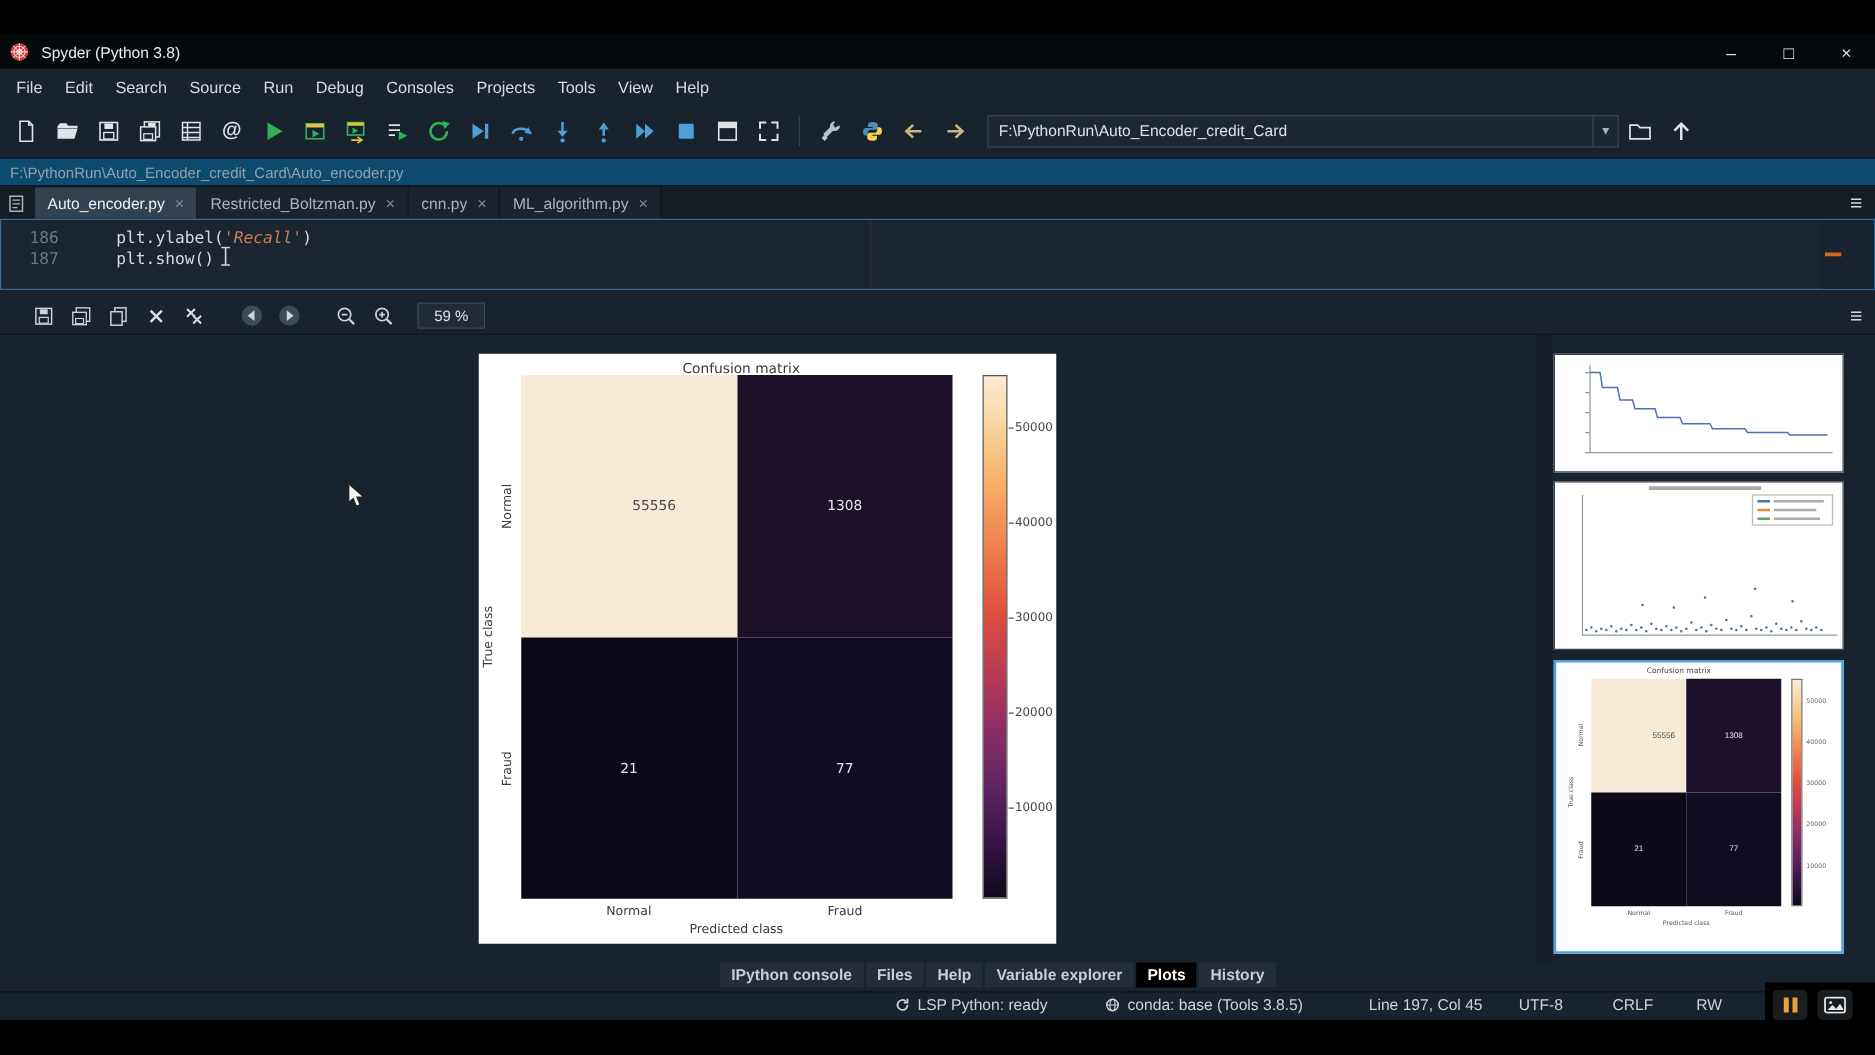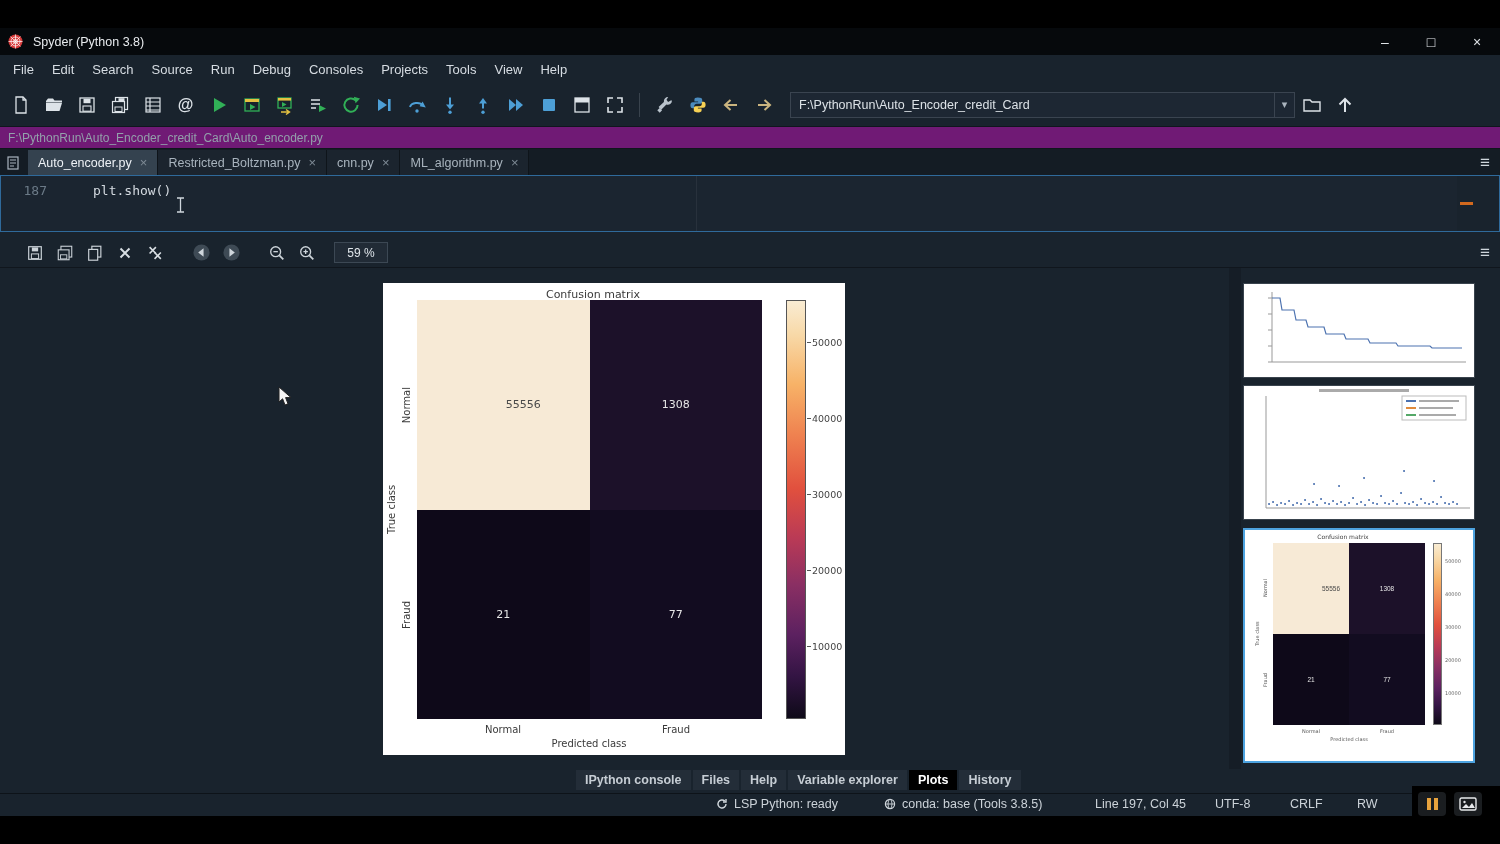--- a/index.html
+++ b/index.html
@@ -29,21 +29,21 @@
   .tsep { width:1px; height:24px; background:#39434d; margin:0 8px; flex:0 0 auto; }
   .glyph span { color:#dde3e8; font-size:16px; font-weight:bold; }
   .pathcombo { position:relative; margin-left:10px; width:505px; height:26px; background:#1d2733;
                border:1px solid #3a4450; display:flex; align-items:center; flex:0 0 auto; }
   .pathcombo input { flex:1; height:100%; background:transparent; border:none; outline:none;
                      color:#dce2e7; font-size:12.5px; padding:0 8px; font-family:"Liberation Sans",sans-serif; }
   .pathcombo .dd { width:20px; height:100%; display:flex; align-items:center; justify-content:center;
                    color:#aab4be; font-size:11px; border-left:1px solid #3a4450; }
 
   
-  .breadcrumb { position:absolute; left:0; top:99px; width:100%; height:22px; background:#701a75;
+  .breadcrumb { position:absolute; left:0; top:99px; width:100%; height:22px; background:#0c4a6e;
                 display:flex; align-items:center; padding-left:8px; font-size:12px; color:#93a0ab;
                 border-bottom:1px solid #10161d; }
 
   
   .tabbar { position:absolute; left:0; top:121px; width:100%; height:26px; background:#141c24;
             display:flex; align-items:flex-end; }
   .browse-tabs { width:28px; height:25px; display:flex; align-items:center; justify-content:center; }
   .etab { display:flex; align-items:center; gap:8px; padding:0 10px; height:25px; font-size:12.5px;
           color:#a9b4be; background:#1b242e; border-right:1px solid #0e141a; }
   .etab.active { background:#34424f; color:#eef2f6; }
@@ -361,20 +361,24 @@
       <span class="x">×</span>
     </div>
     <div class="etab">
       <span>ML_algorithm.py</span>
       <span class="x">×</span>
     </div>
     <div class="tab-hamburger">≡</div>
   </div>
 
   <div class="editor">
+    <div class="eline">
+      <span class="gutter">186</span>
+      <span class="codetxt"><span>plt.ylabel(</span><span class="str">'Recall'</span><span>)</span></span>
+    </div>
     <div class="eline">
       <span class="gutter">187</span>
       <span class="codetxt"><span>plt.show()</span><span class="str"></span><span></span></span>
     </div>
     <div class="colguide"></div>
     <div class="escroll"></div>
     <div class="emark"></div>
   </div>
 
   <div class="ptoolbar">

